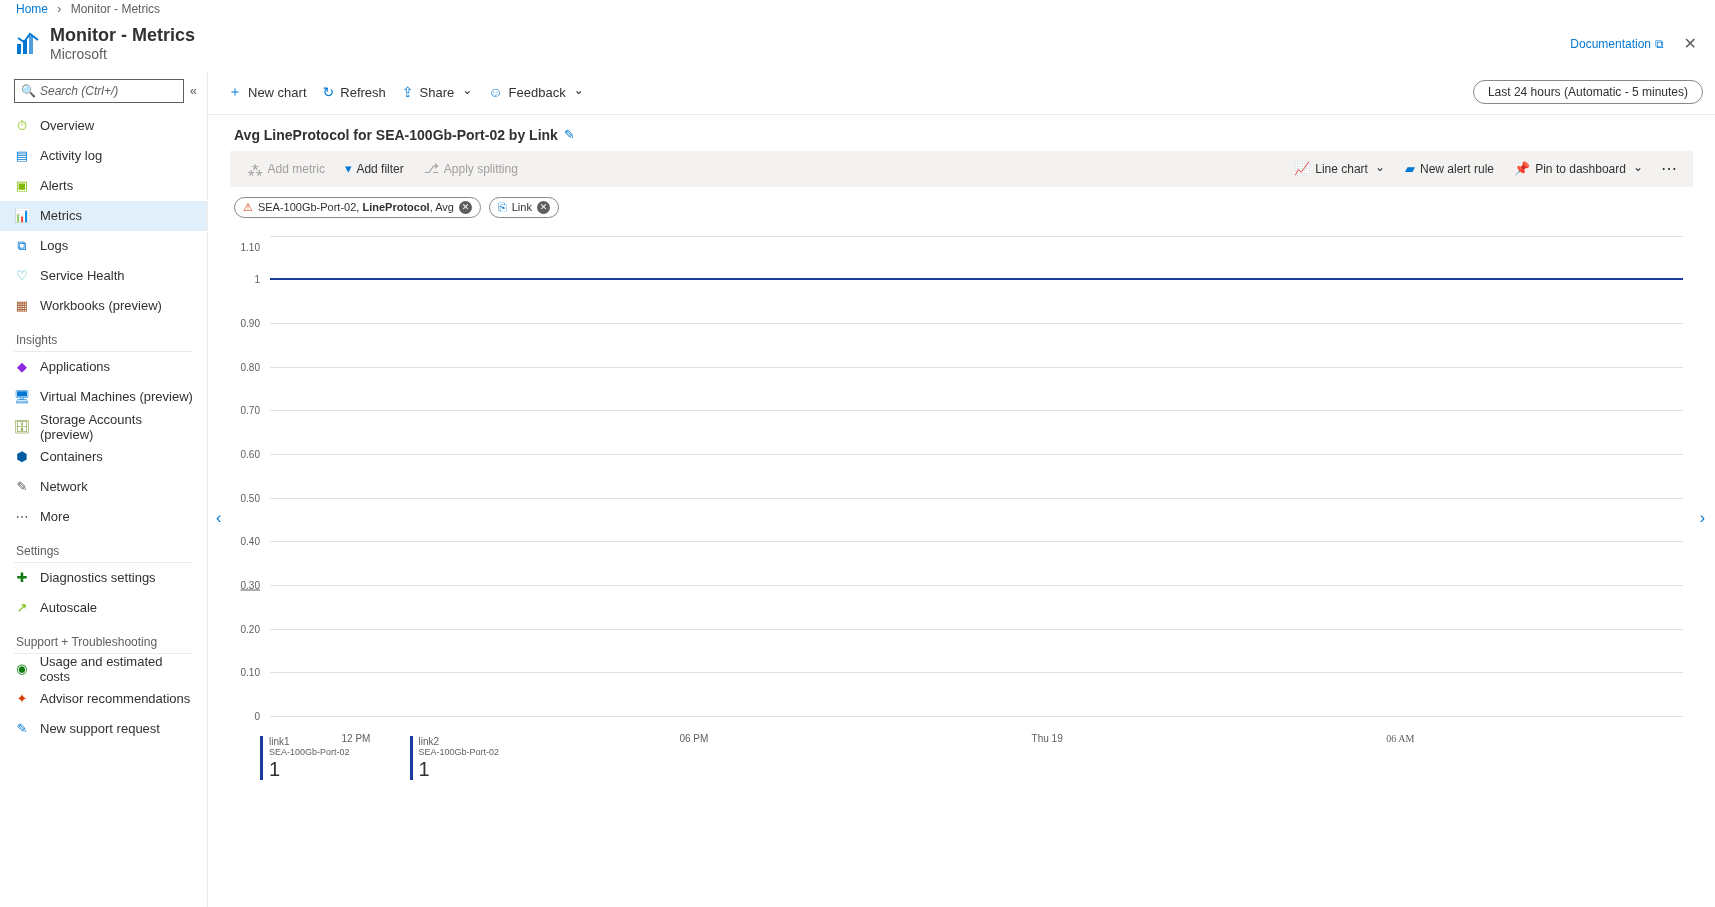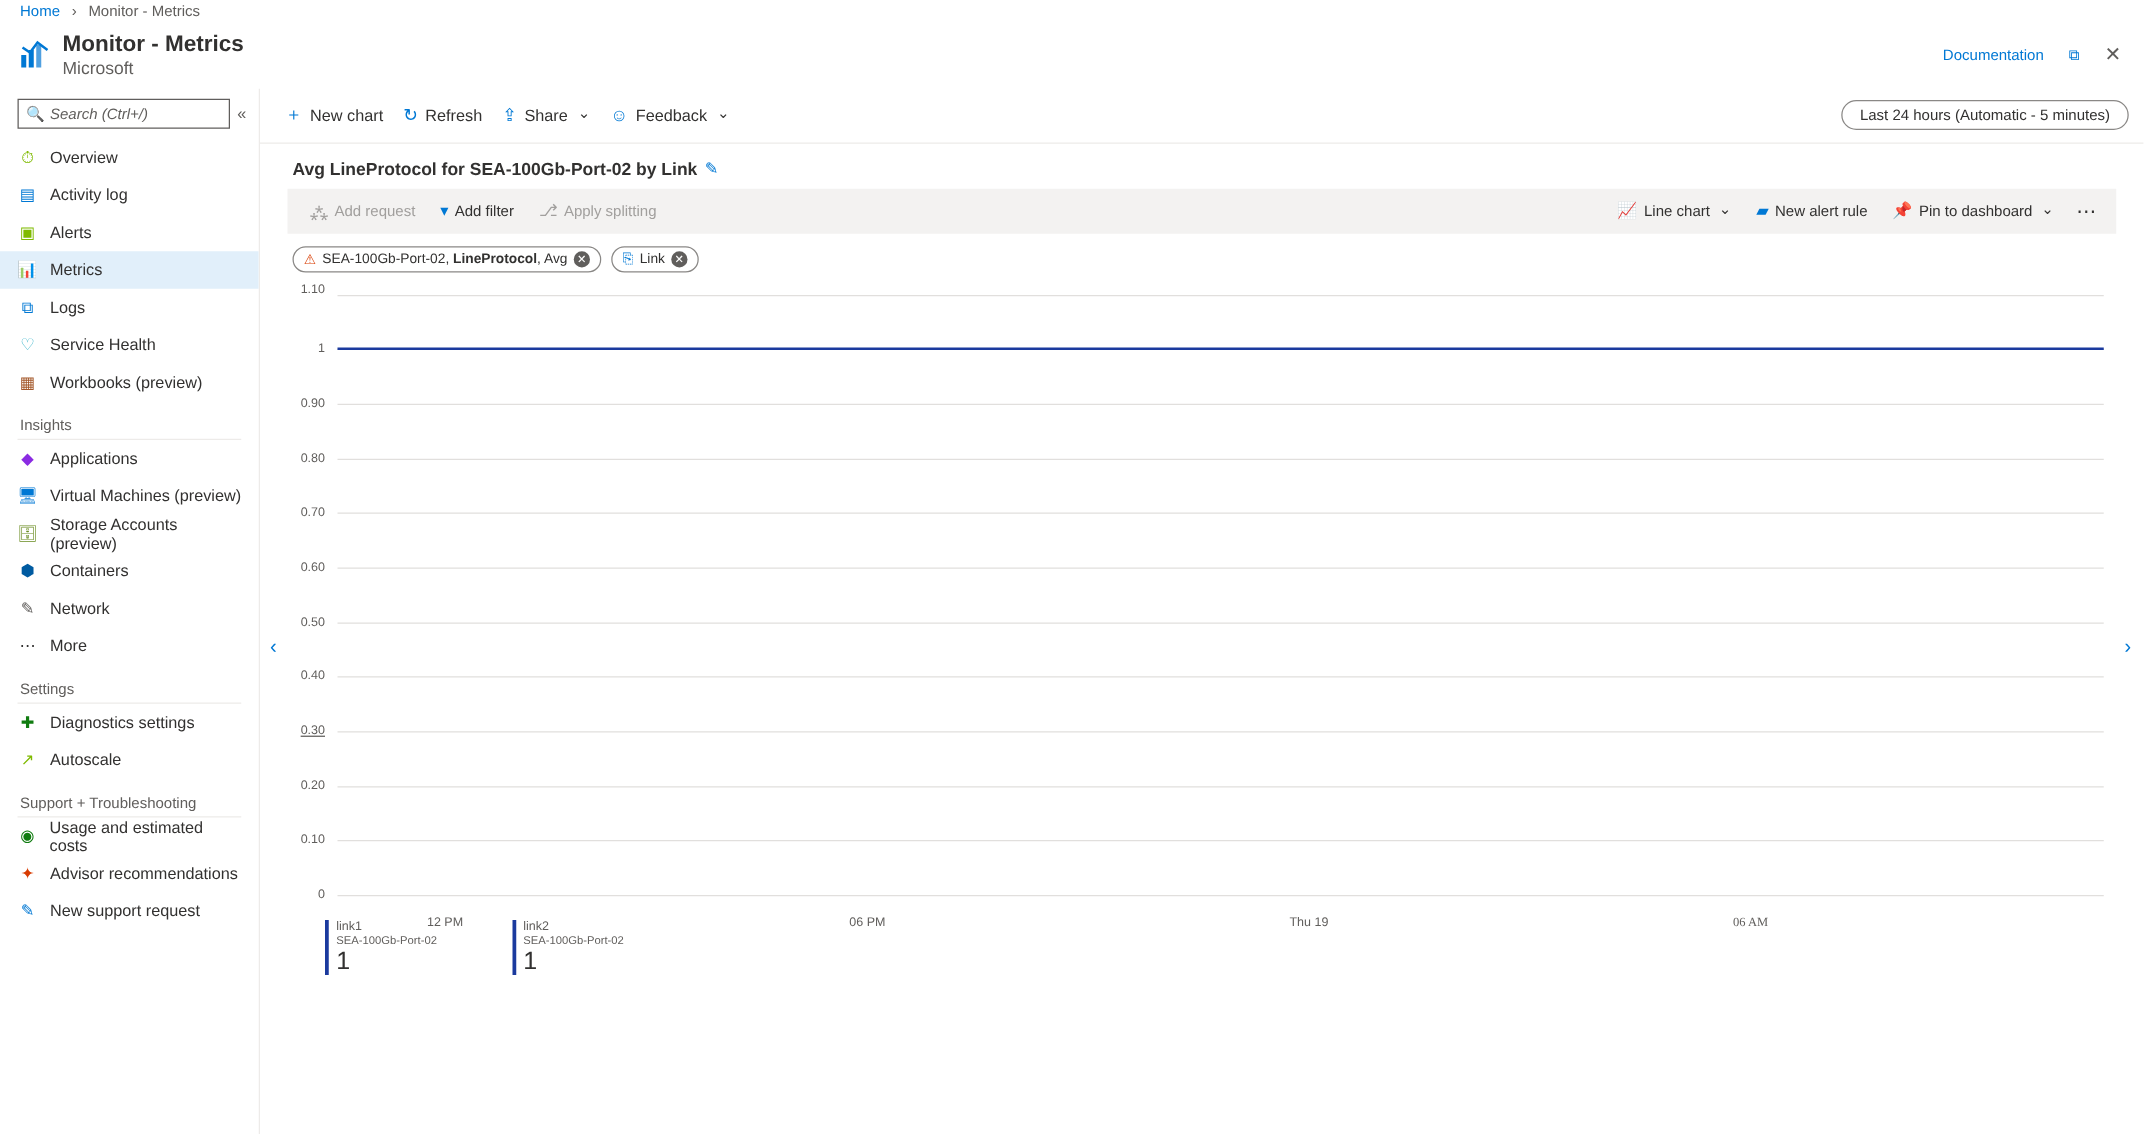--- a/index.html
+++ b/index.html
@@ -9,21 +9,21 @@
   .breadcrumb { height: 22px; padding: 2px 16px; font-size: 12px; color: #605e5c; border-bottom: 1px solid transparent;}
   .breadcrumb a { color: #0078d4; text-decoration: none; }
   .breadcrumb .sep { margin: 0 6px; color:#605e5c;}
   
   
   .page-header { display:flex; align-items:center; padding: 4px 14px 8px 14px; border-bottom: 1px solid transparent;}
   .page-header .icon-box { width:28px; height:28px; margin-right:8px;}
   .page-header .title { font-size:18px; font-weight:600; line-height:1.1;}
   .page-header .subtitle { font-size:14px; color:#605e5c;}
   .page-header .spacer { flex:1;}
-  .page-header .doc-link { color:#0078d4; font-size:12px; display:flex; align-items:center; gap:20px; text-decoration:none;}
+  .page-header .doc-link { color:#0078d4; font-size:12px; display:flex; align-items:center; gap:4px; text-decoration:none;}
   .page-header .close-x { margin-left:16px; font-size:16px; color:#605e5c; cursor:pointer; padding:4px;}
   
   
   .shell { display:flex; height: calc(100vh - 56px); }
   
   
   .sidebar { width: 208px; border-right: 1px solid #edebe9; padding: 8px 0 0 0; overflow-y:auto; flex-shrink:0;}
   .sidebar .search-row { display:flex; align-items:center; padding:0 10px 8px 14px;}
   .sidebar .search-box { flex:1; border:1px solid #605e5c; height:24px; display:flex; align-items:center; padding:0 6px; font-size:12px; color:#605e5c; font-style:italic;}
   .sidebar .search-box .sicon { margin-right:4px; font-style:normal;}
@@ -234,21 +234,21 @@
     </div>
 
     <div class="chart-wrap">
       <div class="chart-title-row">
         <span class="chart-title">Avg LineProtocol for SEA-100Gb-Port-02 by Link</span>
         <span class="edit-pen">✎</span>
       </div>
       <div class="chart-toolbar">
         <div class="tb disabled">
             <span class="tbicon">⁂</span>
-            <span>Add request</span>
+            <span>Add metric</span>
           </div>
         <div class="tb blue">
             <span class="tbicon">▾</span>
             <span>Add filter</span>
           </div>
         <div class="tb disabled">
             <span class="tbicon">⎇</span>
             <span>Apply splitting</span>
           </div>
         <div class="spacer"></div>
@@ -278,21 +278,21 @@
           <span>Link</span>
           <span class="close-sm">✕</span>
         </div>
       </div>
 
       <span class="nav-arrow left">‹</span>
       <span class="nav-arrow right">›</span>
 
       <div class="plot-box" id="plot">
           <div class="gridline" style="top: 8px;"></div>
-          <div class="ylab" style="top: 4px;">1.10</div>
+          <div class="ylab" style="top: 19px;">1.10</div>
           <div class="gridline" style="top: 51.6364px;"></div>
           <div class="ylab" style="top: 51.6364px;">1</div>
           <div class="gridline" style="top: 95.2727px;"></div>
           <div class="ylab" style="top: 95.2727px;">0.90</div>
           <div class="gridline" style="top: 138.909px;"></div>
           <div class="ylab" style="top: 138.909px;">0.80</div>
           <div class="gridline" style="top: 182.545px;"></div>
           <div class="ylab" style="top: 182.545px;">0.70</div>
           <div class="gridline" style="top: 226.182px;"></div>
           <div class="ylab" style="top: 226.182px;">0.60</div>

